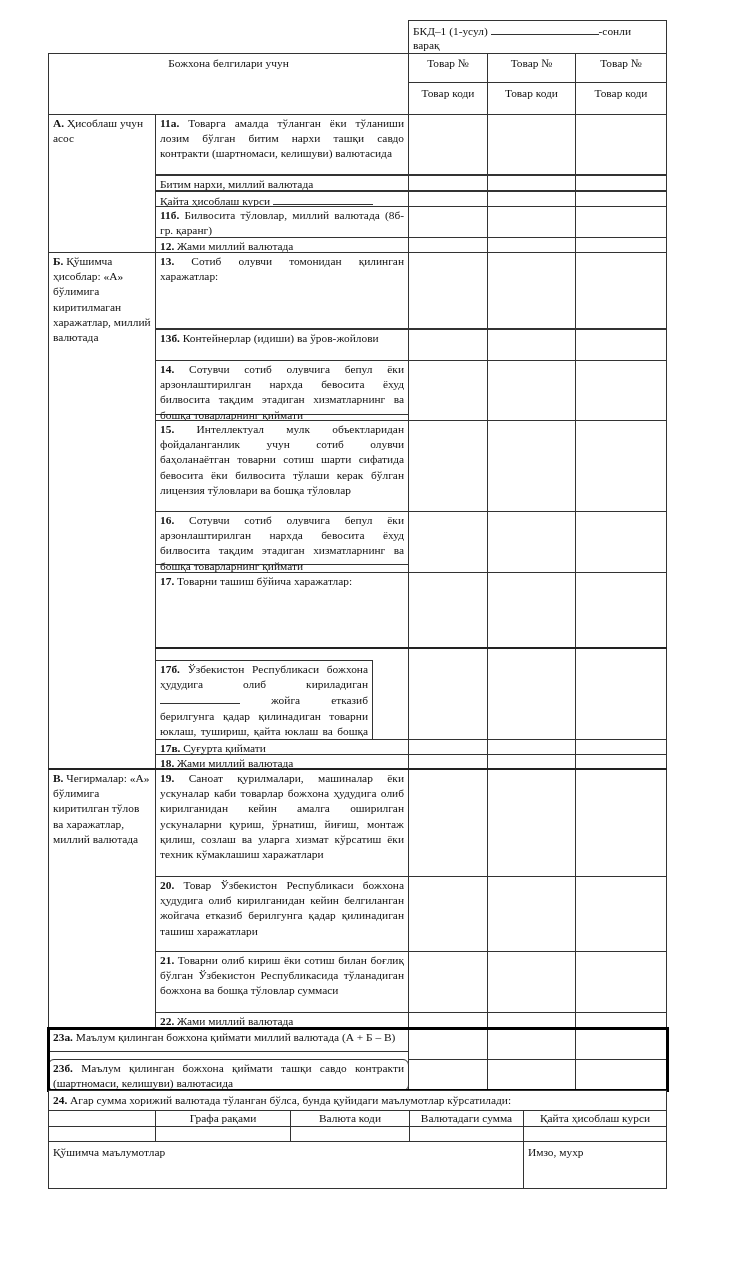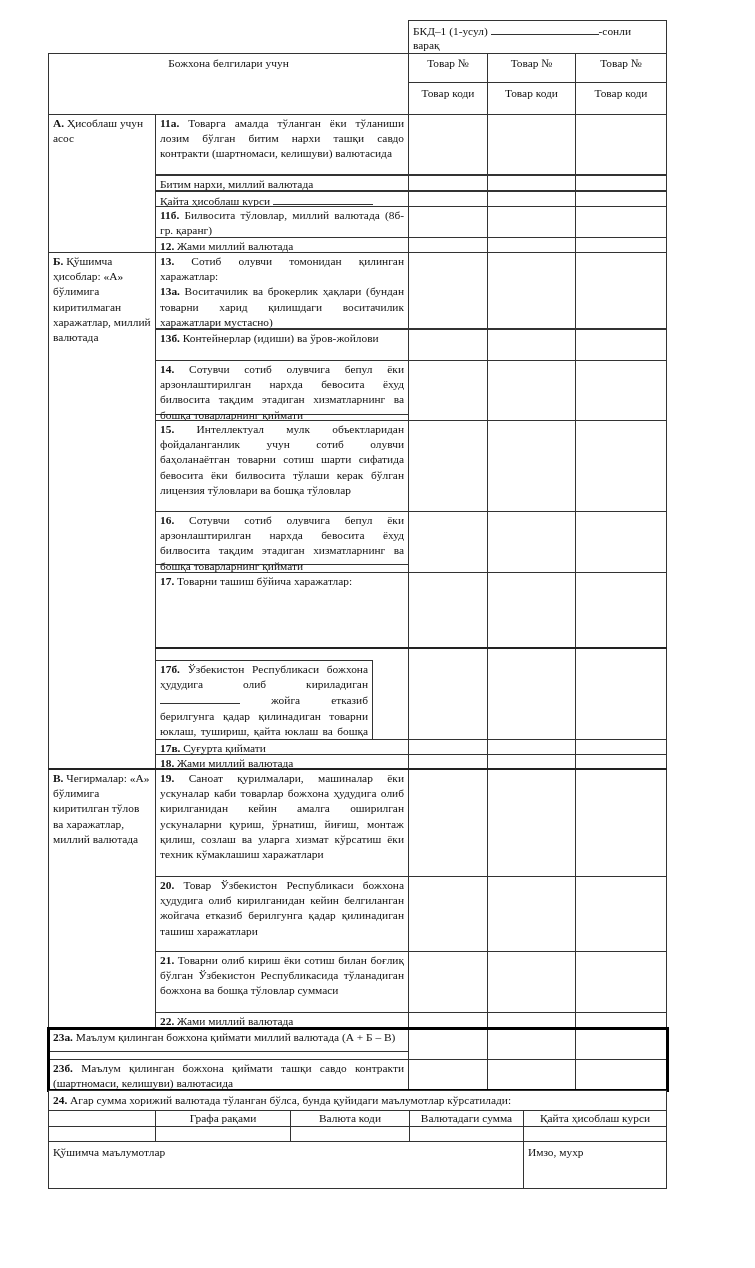--- a/index.html
+++ b/index.html
@@ -46,21 +46,21 @@
   <b>В.</b>
   <span>Чегирмалар: «А» бўлимига киритилган тўлов ва харажатлар, миллий валютада</span>
 </div>
 
 <div id="rows">
     <div class="cell just" style="left: 155px; top: 114px; width: 254px; height: 61px;"><b>11а.</b> <span>Товарга амалда тўланган ёки тўланиши лозим бўлган битим нархи ташқи савдо контракти (шартномаси, келишуви) валютасида</span></div>
     <div class="cell just" style="left: 155px; top: 175px; width: 254px; height: 16px;"><span>Битим нархи, миллий валютада</span></div>
     <div class="cell just" style="left: 155px; top: 191px; width: 254px; height: 16px;"><span>Қайта ҳисоблаш курси</span> <span class="blank" style="width: 100px;"></span></div>
     <div class="cell just" style="left: 155px; top: 206px; width: 254px; height: 32px;"><b>11б.</b> <span>Билвосита тўловлар, миллий валютада (8б-гр. қаранг)</span></div>
     <div class="cell just" style="left: 155px; top: 237px; width: 254px; height: 16px;"><b>12.</b> <span>Жами миллий валютада</span></div>
-    <div class="cell just" style="left: 155px; top: 252px; width: 254px; height: 77px;"><b>13.</b> <span>Сотиб олувчи томонидан қилинган харажатлар:</span><div class="just"><b>13а.</b> <span>Воситачилик ва брокерлик ҳақлари (бундан товарни харид қилишдаги воситачилик харажатлари мустасно)</span></div></div>
+    <div class="cell just" style="left: 155px; top: 252px; width: 254px; height: 77px;"><b>13.</b> <span>Сотиб олувчи томонидан қилинган харажатлар:</span></div>
     <div class="cell just" style="left: 155px; top: 329px; width: 254px; height: 32px;"><b>13б.</b> <span>Контейнерлар (идиши) ва ўров-жойлови</span></div>
     <div class="cell just" style="left: 155px; top: 360px; width: 254px; height: 55px;"><b>14.</b> <span>Сотувчи сотиб олувчига бепул ёки арзонлаштирилган нархда бевосита ёхуд билвосита тақдим этадиган хизматларнинг ва бошқа товарларнинг қиймати</span></div>
     <div class="cell just" style="left: 155px; top: 420px; width: 254px; height: 92px;"><b>15.</b> <span>Интеллектуал мулк объектларидан фойдаланганлик учун сотиб олувчи баҳоланаётган товарни сотиш шарти сифатида бевосита ёки билвосита тўлаши керак бўлган лицензия тўловлари ва бошқа тўловлар</span></div>
     <div class="cell just" style="left: 155px; top: 511px; width: 254px; height: 54px;"><b>16.</b> <span>Сотувчи сотиб олувчига бепул ёки арзонлаштирилган нархда бевосита ёхуд билвосита тақдим этадиган хизматларнинг ва бошқа товарларнинг қиймати</span></div>
     <div class="cell just" style="left: 155px; top: 572px; width: 254px; height: 76px;">
       <div><b>17.</b> <span>Товарни ташиш бўйича харажатлар:</span></div>
     </div>
     <div class="cell just" style="left: 155px; top: 660px; width: 218px; height: 92px;"><b>17б.</b> <span>Ўзбекистон Республикаси божхона ҳудудига олиб кириладиган</span> <span class="blank" style="width: 80px;"></span> <span>жойга етказиб берилгунга қадар қилинадиган товарни юклаш, тушириш, қайта юклаш ва бошқа жойга тўкиш харажатлари</span></div>
     <div class="cell just" style="left: 155px; top: 739px; width: 254px; height: 16px;"><b>17в.</b> <span>Суғурта қиймати</span></div>
     <div class="cell just" style="left: 155px; top: 754px; width: 254px; height: 16px;"><b>18.</b> <span>Жами миллий валютада</span></div>
@@ -127,21 +127,21 @@
     <div class="cell" style="left: 575px; top: 1028px; width: 92px; height: 32px;"></div>
     <div class="cell" style="left: 408px; top: 1059px; width: 80px; height: 32px;"></div>
     <div class="cell" style="left: 487px; top: 1059px; width: 89px; height: 32px;"></div>
     <div class="cell" style="left: 575px; top: 1059px; width: 92px; height: 32px;"></div>
   </div>
 
 <div class="cell" style="left:48px;top:1028px;width:361px;height:24px;">
   <b>23а.</b>
   <span>Маълум қилинган божхона қиймати миллий валютада (А + Б – В)</span>
 </div>
-<div class="cell just" style="left:48px;top:1059px;width:361px;height:32px;">
+<div class="cell just" style="left:48px;top:1059px;width:361px;height:32px;border-radius:6px;">
   <b>23б.</b>
   <span>Маълум қилинган божхона қиймати ташқи савдо контракти (шартномаси, келишуви) валютасида</span>
 </div>
 
 <div class="thick" style="left:47px;top:1027px;width:622px;height:65px;"></div>
 
 <div class="hline" style="left:155px;top:647px;width:512px;"></div>
 <div class="hline" style="left:48px;top:768px;width:619px;"></div>
 
 <div class="cell" style="left:48px;top:1090px;width:619px;height:21px;padding-top:2px;">

